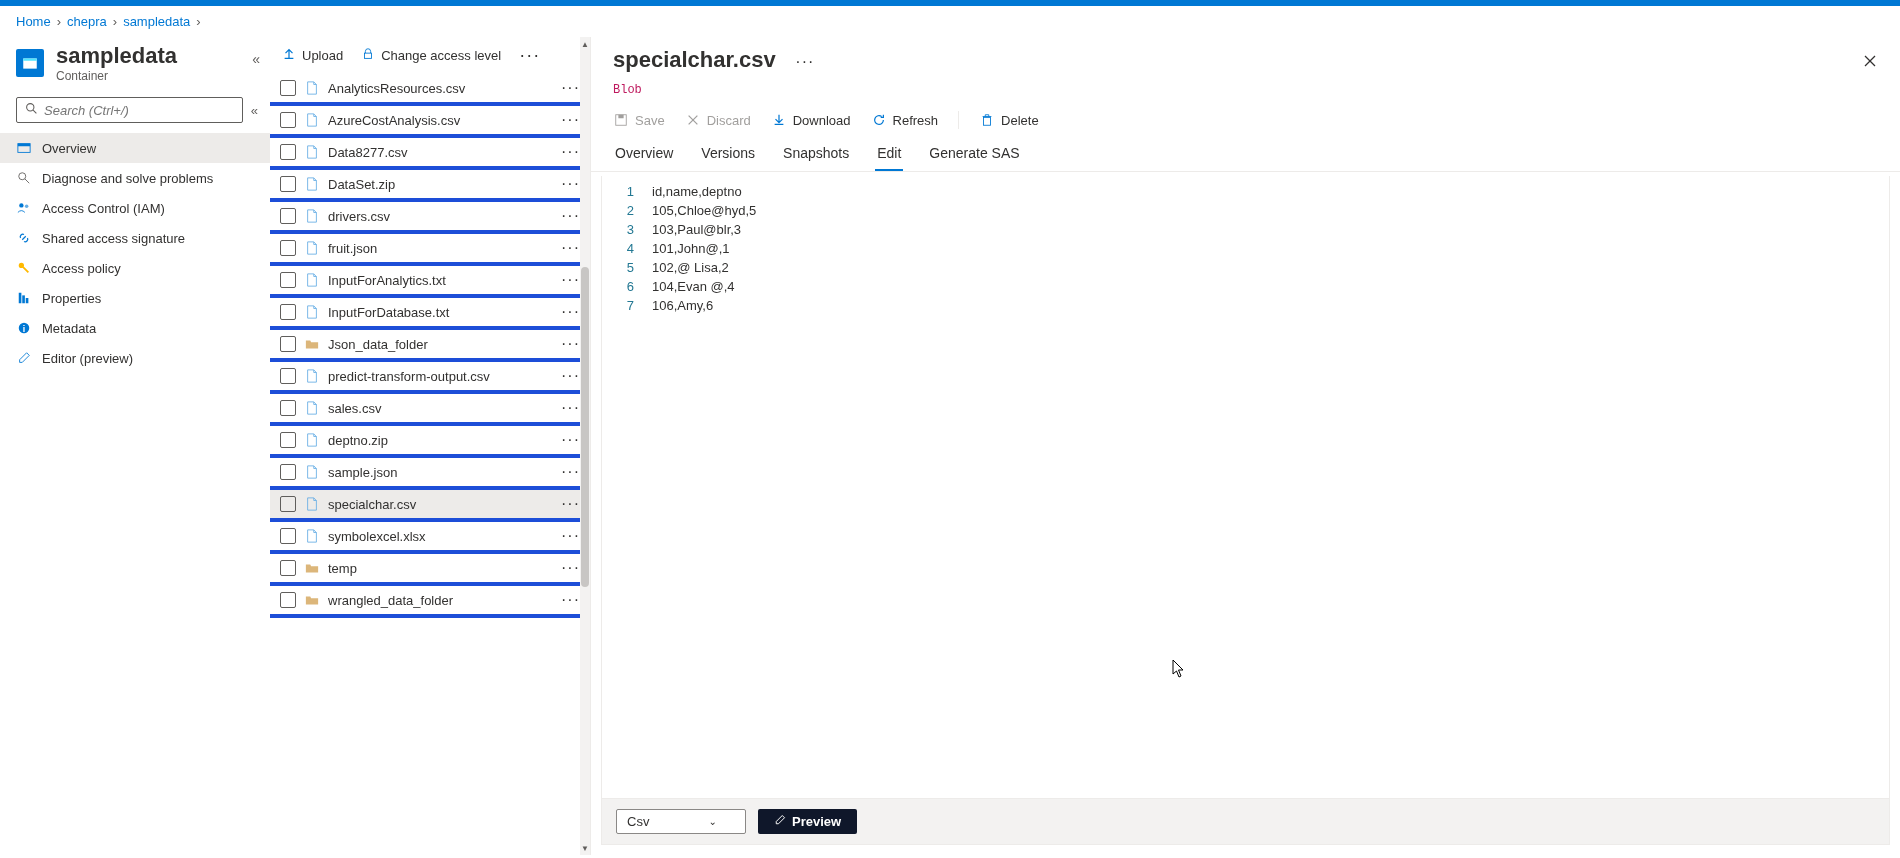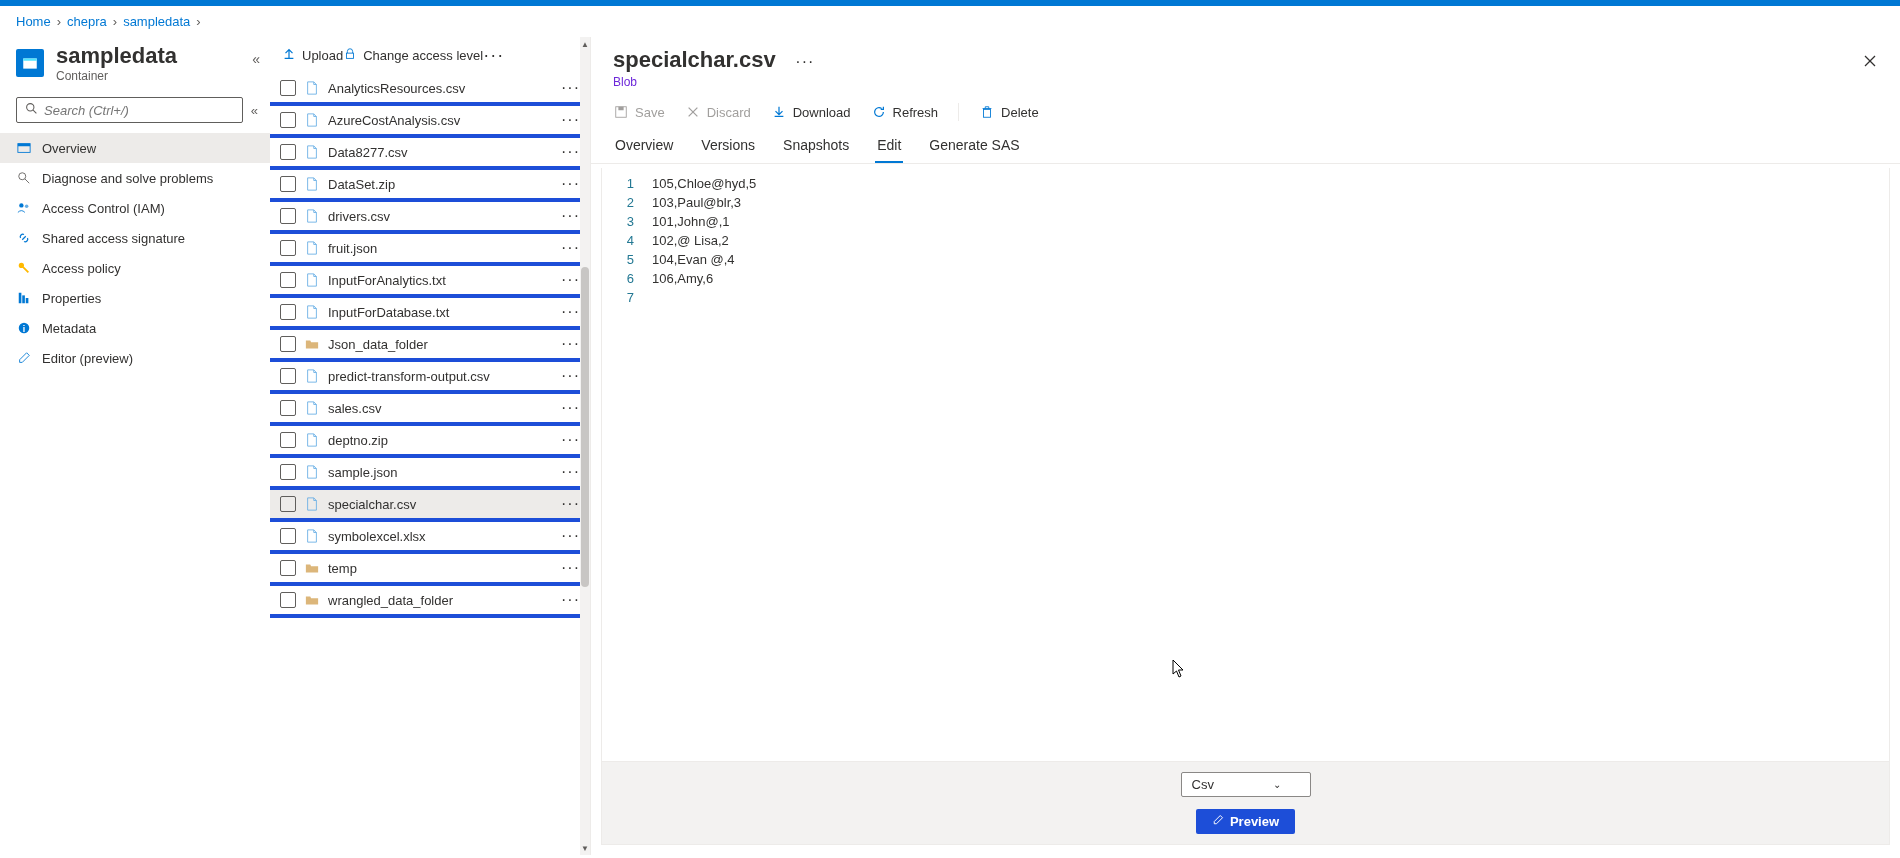--- a/index.html
+++ b/index.html
@@ -30,42 +30,42 @@
 .search-box .si { color: #605e5c; }
 .dbl-chevron { color: #605e5c; cursor: pointer; font-size: 13px; }
 
 .nav-item { display: flex; align-items: center; gap: 10px; padding: 7px 16px; cursor: pointer; }
 .nav-item.selected { background: #edebe9; }
 .nav-item .icon { width: 16px; height: 16px; display: flex; align-items: center; justify-content: center; color: #0078d4; }
 .nav-item .icon.orange { color: #ca5010; }
 .nav-item .icon.blue { color: #0078d4; }
 .nav-section { padding: 12px 16px 4px 16px; font-weight: 600; font-size: 14px; }
 
-.file-toolbar { display: flex; align-items: center; padding: 8px 12px; border-bottom: 0; }
+.file-toolbar { display: flex; align-items: center; gap: 18px; padding: 8px 12px; border-bottom: 0; }
 .tbtn { display: flex; align-items: center; gap: 6px; cursor: pointer; font-size: 13px; }
 .tbtn .ti { color: #0078d4; }
 .tdots { cursor: pointer; color: #323130; font-size: 18px; letter-spacing: 1px; }
 
 .file-list { overflow-y: auto; height: calc(100% - 40px); position: relative; }
 .file-row { display: flex; align-items: center; gap: 8px; padding: 5px 10px; border-bottom: 4px solid #1d4ed8; cursor: pointer; }
 .file-row.selected { background: #edebe9; }
 .file-row .chk { width: 16px; height: 16px; border: 1px solid #605e5c; border-radius: 2px; flex-shrink: 0; }
 .file-row .fi { width: 16px; height: 16px; display:flex; align-items:center; justify-content:center; flex-shrink:0; }
 .file-row .fname { flex: 1; font-size: 13px; overflow: hidden; text-overflow: ellipsis; white-space: nowrap; }
 .file-row .fdots { color: #323130; font-size: 16px; letter-spacing: 1px; cursor: pointer; flex-shrink: 0; }
 
 .mid-scrollbar { position: absolute; right: 0; top: 0; bottom: 0; width: 10px; background: #f3f2f1; }
 .mid-scrollbar .thumb { position: absolute; left: 1px; right: 1px; top: 230px; height: 320px; background: #c8c6c4; border-radius: 4px; }
 .mid-scrollbar .arrow-up { position:absolute; top:0; left:0; right:0; height:14px; display:flex; align-items:center; justify-content:center; font-size:8px; color:#605e5c; }
 .mid-scrollbar .arrow-down { position:absolute; bottom:0; left:0; right:0; height:14px; display:flex; align-items:center; justify-content:center; font-size:8px; color:#605e5c;}
 
 .detail-header { display: flex; align-items: flex-start; padding: 10px 22px 6px 22px; }
 .detail-title-wrap { flex: 1; }
 .detail-title { font-size: 22px; font-weight: 600; }
-.detail-sub { font-size: 12px; color: #6d28d9; margin-top: 2px; }
+.detail-sub { font-size: 12px; color: #be185d; margin-top: 10px; font-family: Liberation Mono, monospace; }
 .detail-title-dots { margin-left: 16px; color: #323130; cursor: pointer; font-size: 16px; letter-spacing: 1px; align-self: center; padding-top:4px;}
 .detail-close { cursor: pointer; font-size: 18px; color: #323130; padding-top:6px; }
 
 .detail-toolbar { display: flex; align-items: center; gap: 20px; padding: 8px 22px; }
 .dtbtn { display: flex; align-items: center; gap: 6px; cursor: pointer; font-size: 13px; }
 .dtbtn.disabled { color: #a19f9d; cursor: default; }
 .dtbtn .di { width: 16px; height: 16px; display:flex; align-items:center; justify-content:center;}
 .dtbtn .di.blue { color: #0078d4; }
 .dtbtn .di.gray { color: #a19f9d; }
 .vdiv { width:1px; height:18px; background:#edebe9; }
@@ -74,23 +74,23 @@
 .tab { padding: 8px 2px; cursor: pointer; font-size: 14px; color: #323130; border-bottom: 2px solid transparent; }
 .tab.active { border-bottom-color: #0078d4; font-weight: 400; }
 
 .editor-area { flex: 1; display: flex; flex-direction: column; }
 .code-editor { flex: 1; display: flex; font-family: Consolas, "Courier New", monospace; font-size: 13px; padding: 6px 0; border: 1px solid #edebe9; margin: 4px 10px 0 10px; border-top: none;}
 .line-numbers { width: 50px; text-align: right; color: #237893; padding-right: 18px; user-select: none; }
 .line-numbers div { height: 19px; line-height:19px; }
 .code-content { flex: 1; color: #323130; }
 .code-content div { height: 19px; line-height:19px; white-space: pre; }
 
-.editor-footer { background: #f3f2f1; padding: 10px 14px; display: flex; align-items: center; gap: 12px; margin: 0 10px 10px 10px; border:1px solid #edebe9; border-top:none;flex-direction:column;}
+.editor-footer { background: #f3f2f1; padding: 10px 14px; display: flex; align-items: center; gap: 12px; margin: 0 10px 10px 10px; border:1px solid #edebe9; border-top:none;}
 .format-select { border: 1px solid #8a8886; background: #fff; padding: 4px 28px 4px 10px; font-size: 13px; position: relative; border-radius: 2px; cursor: pointer; width:130px; display:flex; justify-content:space-between; align-items:center;}
-.preview-btn { background: #1d4ed8; color: #fff; border: none; padding: 5px 16px; font-size: 13px; cursor: pointer; display: flex; align-items: center; gap: 6px; border-radius: 2px; font-weight:600;}
+.preview-btn { background: #0f172a; color: #fff; border: none; padding: 5px 16px; font-size: 13px; cursor: pointer; display: flex; align-items: center; gap: 6px; border-radius: 2px; font-weight:600;}
 
 .cursor-pointer-fake { position: fixed; left: 1172px; top: 660px; pointer-events: none; }
 .cursor-pointer-fake svg { width:14px; height:18px; }
 </style>
 </head>
 <body>
 
 <div class="top-ribbon"></div>
 
 <div class="breadcrumb">
@@ -504,20 +504,21 @@
         <div class="line-numbers" id="line-numbers">
             <div>1</div>
             <div>2</div>
             <div>3</div>
             <div>4</div>
             <div>5</div>
             <div>6</div>
             <div>7</div>
           </div>
         <div class="code-content" id="code-content">
+            <div>id,name,deptno</div>
             <div>105,Chloe@hyd,5</div>
             <div>103,Paul@blr,3</div>
             <div>101,John@,1</div>
             <div>102,@ Lisa,2</div>
             <div>104,Evan @,4</div>
             <div>106,Amy,6</div>
           </div>
       </div>
       <div class="editor-footer">
         <div class="format-select">

